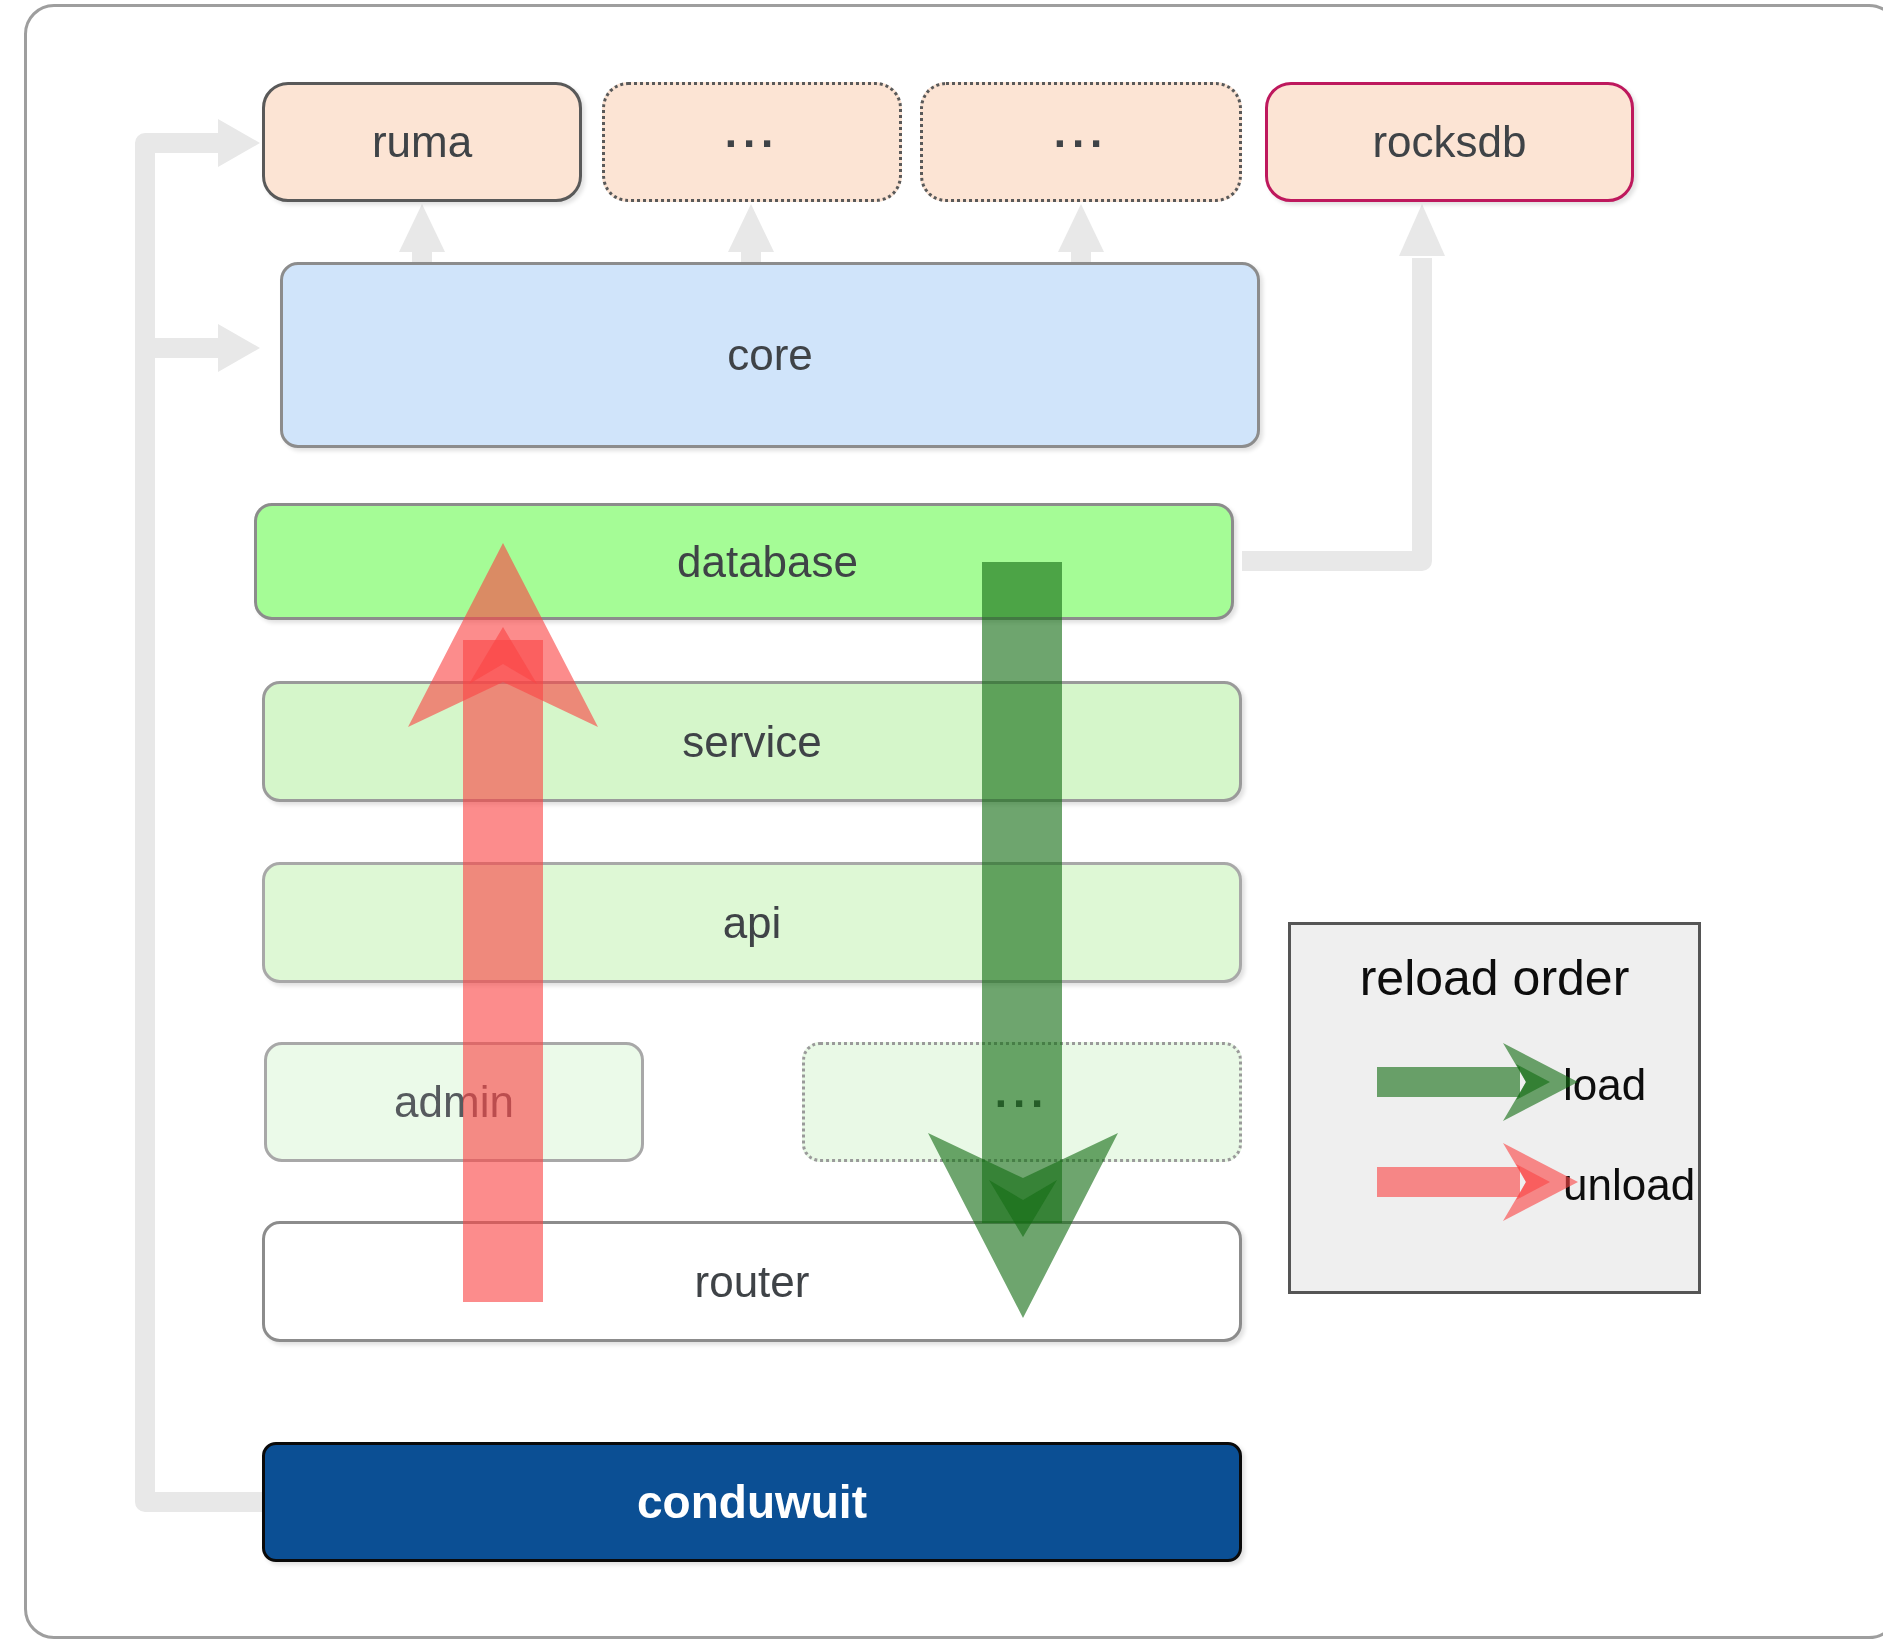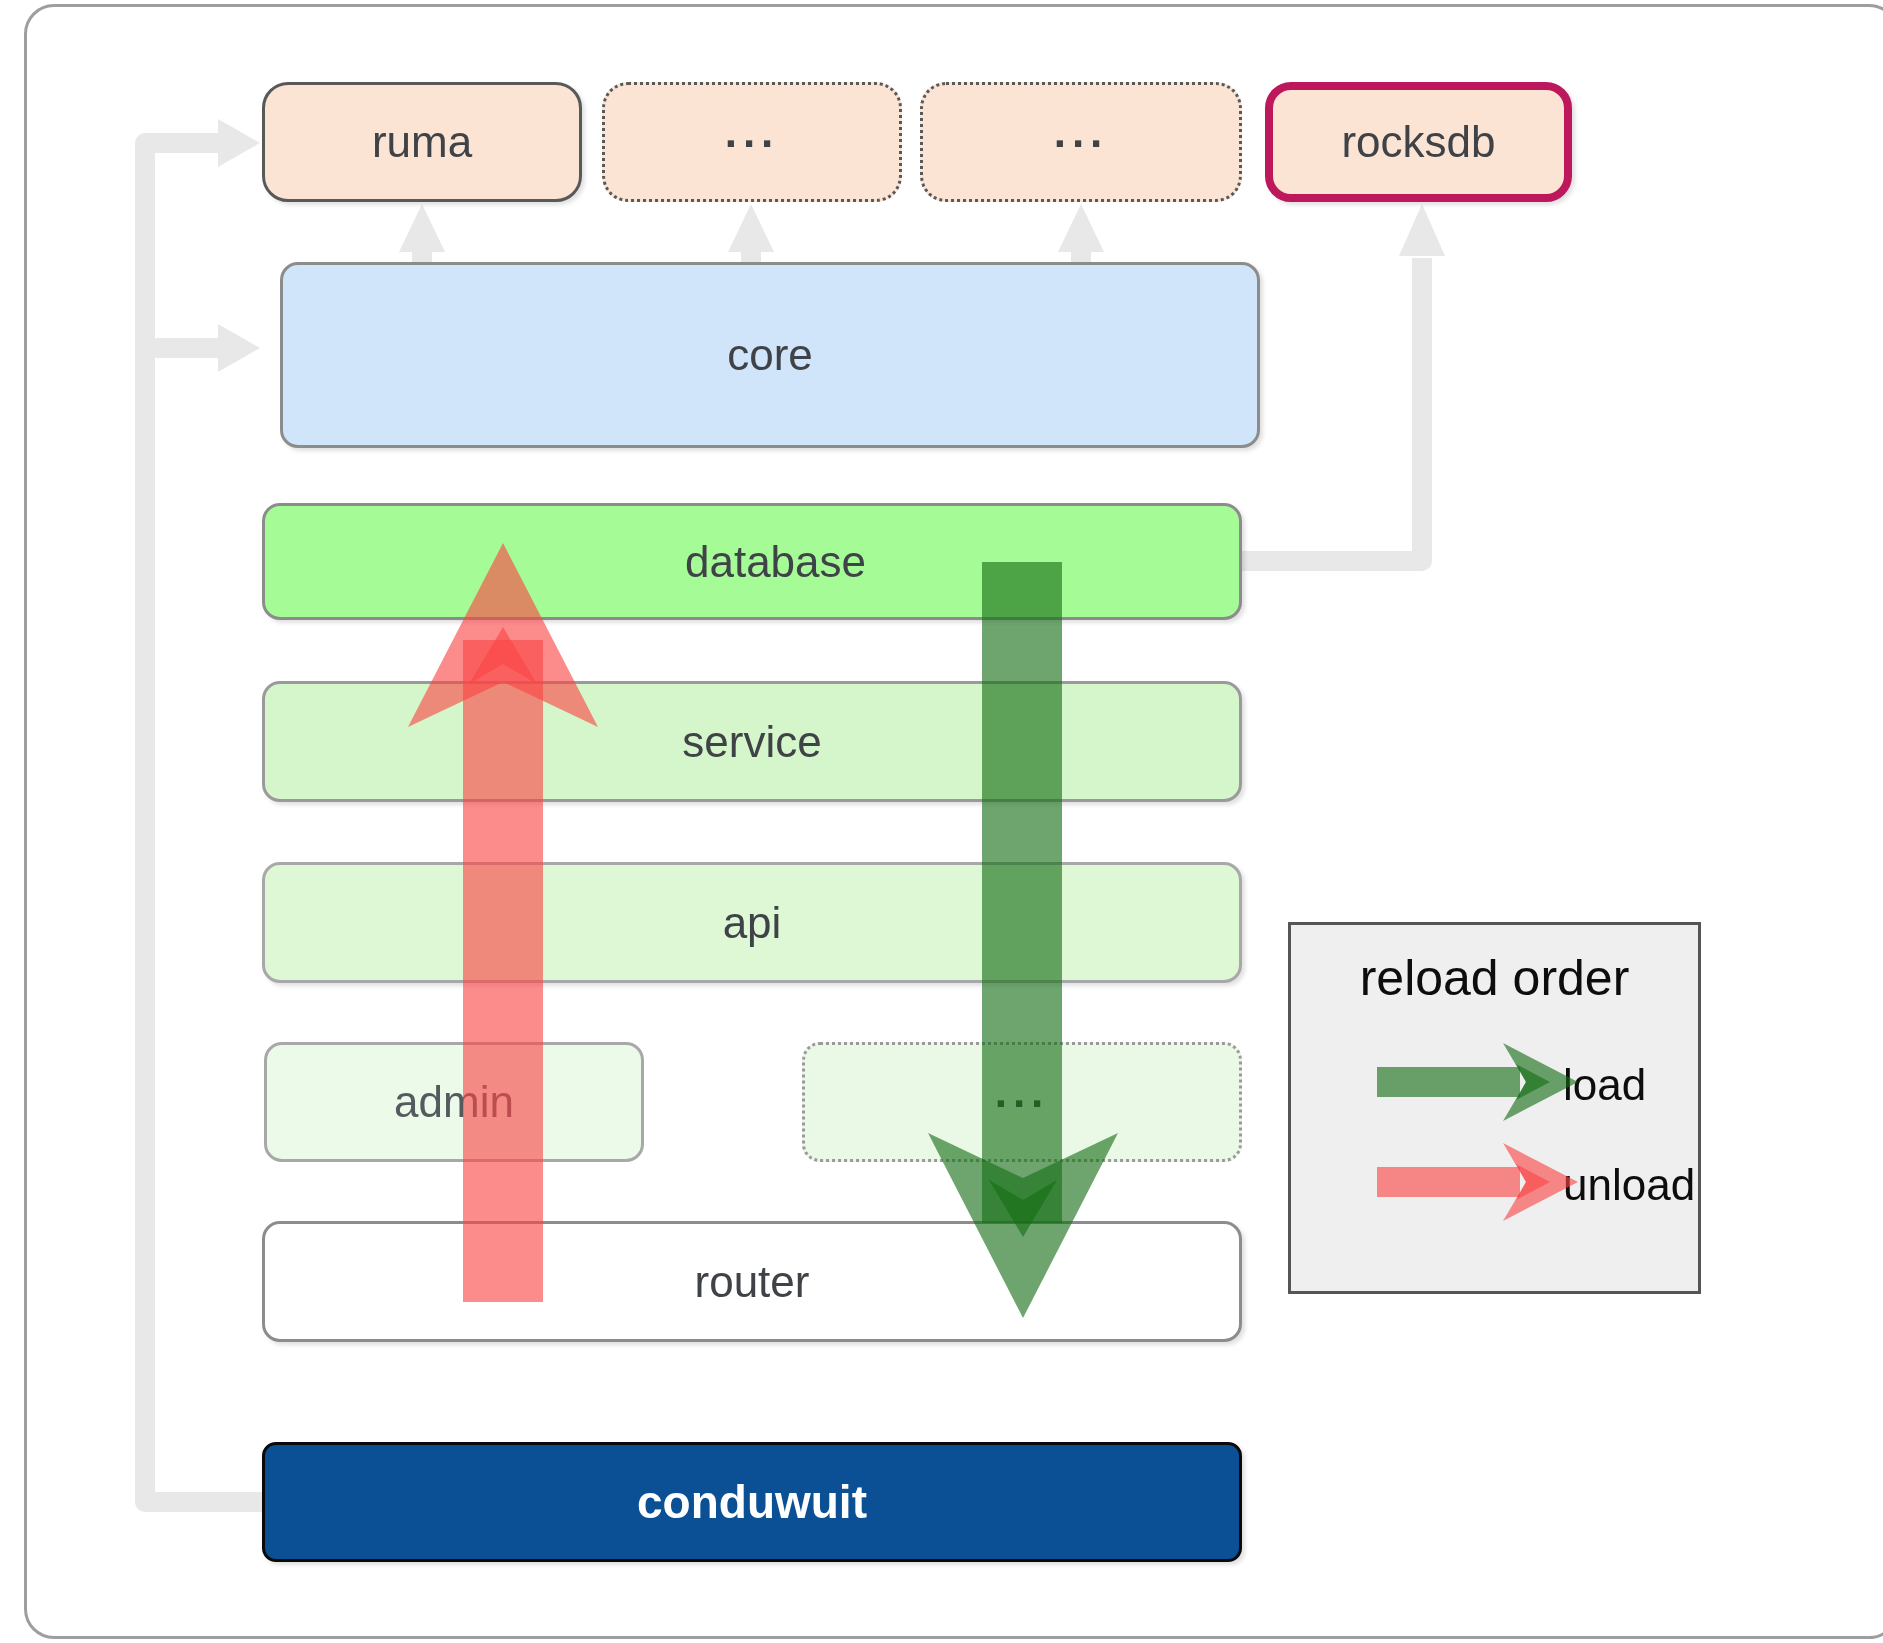--- a/index.html
+++ b/index.html
@@ -37,23 +37,23 @@
     justify-content: center;
     font-size: 44px;
     color: #3f4347;
     border-radius: 18px;
   }
   .shadow { box-shadow: 3px 3px 4px rgba(0,0,0,0.12); }
 
   #box-ruma      { left:242px; top:82px;  width:320px; height:120px; background:#fce4d4; border:3px solid #595959; border-radius:26px; }
   #box-etop1     { left:582px; top:82px;  width:300px; height:120px; background:#fce4d4; border:3px dotted #595959; border-radius:26px; }
   #box-etop2     { left:900px; top:82px;  width:322px; height:120px; background:#fce4d4; border:3px dotted #595959; border-radius:26px; }
-  #box-rocksdb   { left:1245px; top:82px; width:307px; height:120px; background:#fce4d4; border:8px solid #be185d; border-radius:26px; }
+  #box-rocksdb   { left:1245px; top:82px; width:369px; height:120px; background:#fce4d4; border:3px solid #be185d; border-radius:26px; }
   #box-core      { left:260px; top:262px; width:980px; height:186px; background:#d0e4fa; border:3px solid #8c8c8c; }
-  #box-database  { left:242px; top:503px; width:980px; height:117px; background:#a5fc96; border:3px solid #8c8c8c;padding-left:47px; }
+  #box-database  { left:234px; top:503px; width:980px; height:117px; background:#a5fc96; border:3px solid #8c8c8c;padding-left:47px; }
   #box-service   { left:242px; top:681px; width:980px; height:121px; background:#d5f6ca; border:3px solid #9a9a9a; }
   #box-api       { left:242px; top:862px; width:980px; height:121px; background:#def8d5; border:3px solid #a8a8a8; }
   #box-admin     { left:244px; top:1042px; width:380px; height:120px; background:#ebfae9; border:3px solid #a8a8a8; color:#565a5e; }
   #box-eadmin    { left:782px; top:1042px; width:440px; height:120px; background:#e9f9e6; border:3px dotted #9a9a9a; }
   #box-router    { left:242px; top:1221px; width:980px; height:121px; background:#ffffff; border:3px solid #8c8c8c; }
   #box-conduwuit { left:242px; top:1442px; width:980px; height:120px; background:#0b4f94; border:3px solid #0a0a0a;
                    border-radius:14px; color:#ffffff; font-weight:600; font-size:46px; }
 
   .dots {
     font-weight: 700;

